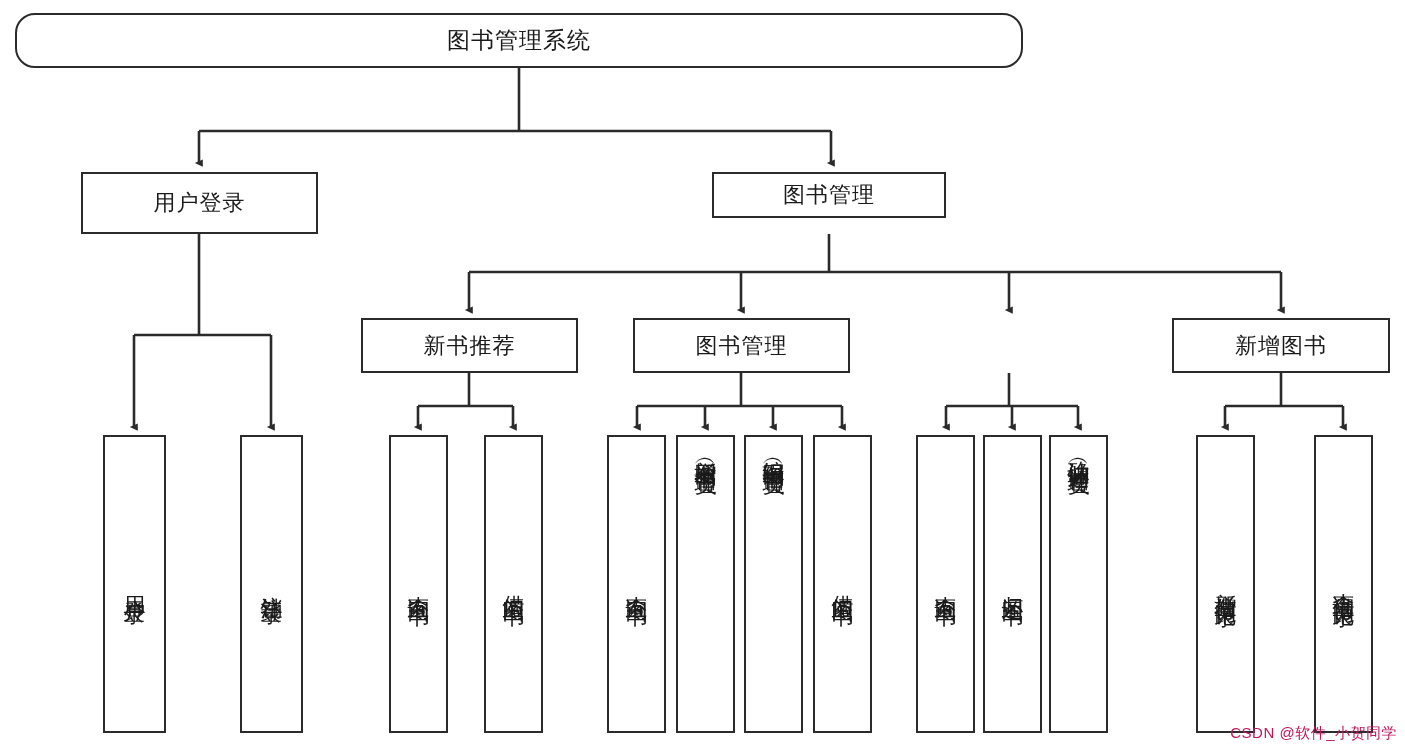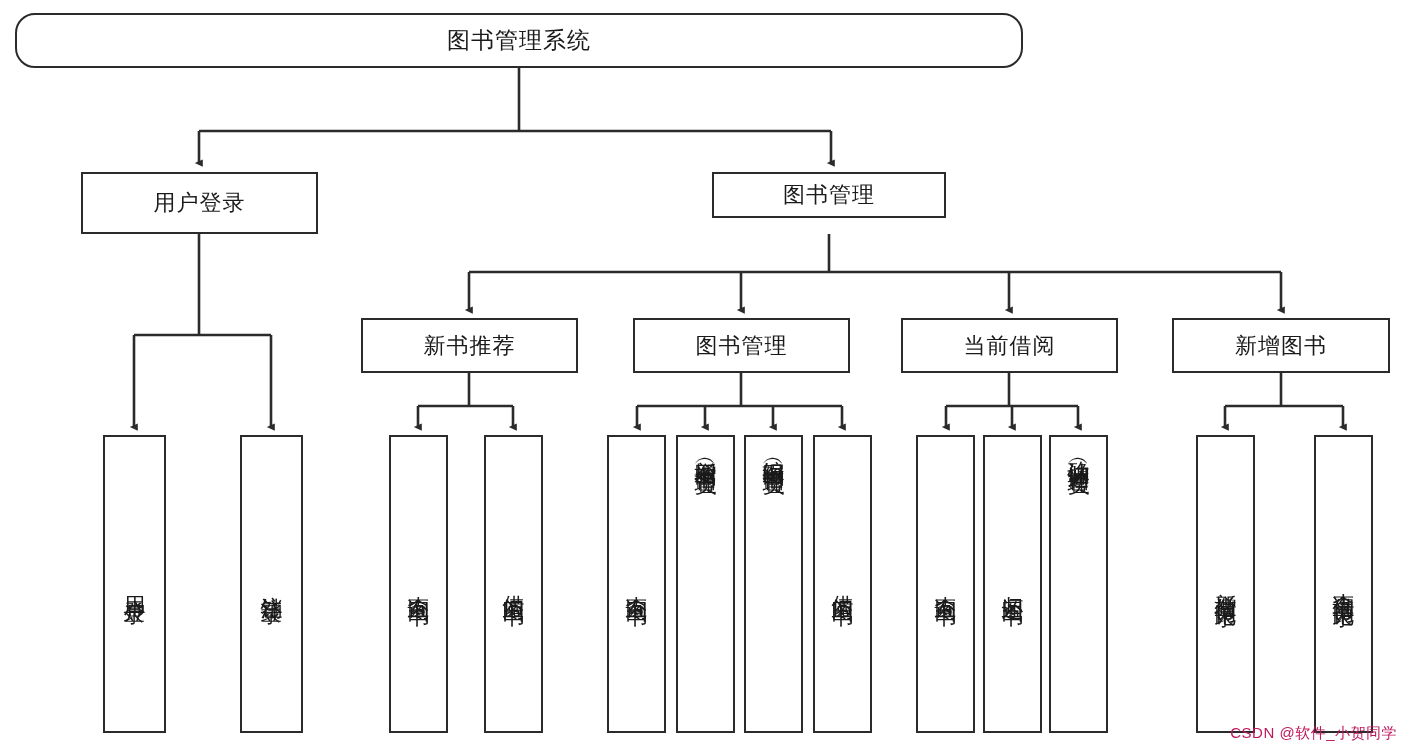--- a/index.html
+++ b/index.html
@@ -124,23 +124,20 @@
   </div>
 
   <div class="node h-node" style="left:361px;top:318px;width:217px;height:55px;justify-content:center;">
     <span class="lbl">新书推荐</span>
   </div>
 
   <div class="node h-node" style="left:633px;top:318px;width:217px;height:55px;">
     <span class="lbl">图书管理</span>
   </div>
 
-  <div class="node h-node" style="left:901px;top:318px;width:217px;height:55px;">
-    <span class="lbl">当前借阅</span>
-  </div>
 
   <div class="node h-node" style="left:1172px;top:318px;width:218px;height:55px;">
     <span class="lbl">新增图书</span>
   </div>
 
   <div class="node v-node" style="left:103px;top:435px;width:63px;height:298px;">
     <div class="v-wrap">
       <span class="lbl">用户登录</span>
     </div>
   </div>

